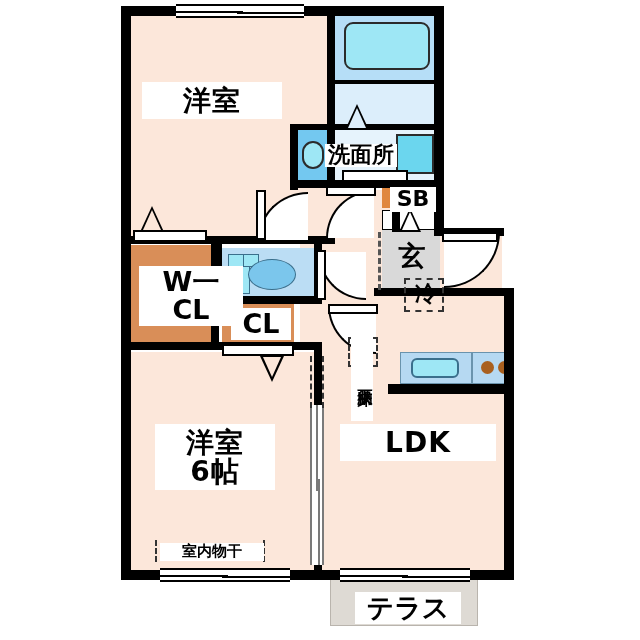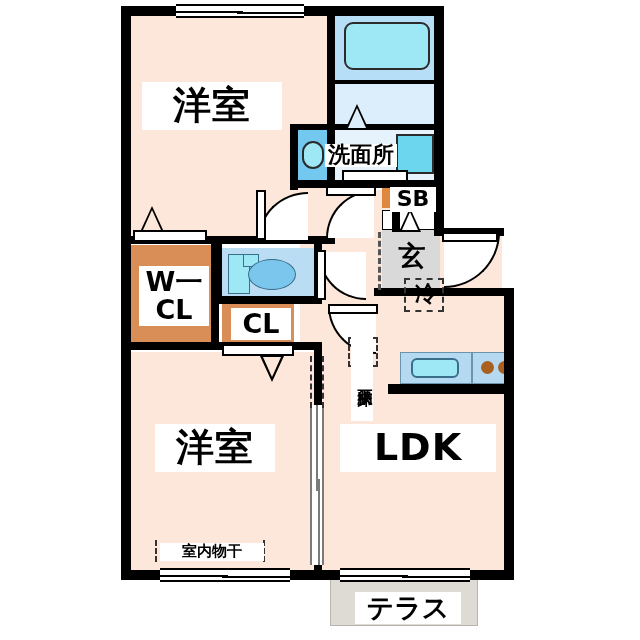--- a/index.html
+++ b/index.html
@@ -89,21 +89,21 @@
   .lbl {
     background: #ffffff;
     color: #000;
     text-align: center;
     line-height: 1.04;
     white-space: pre;
     font-family: "DejaVu Sans", "Liberation Sans", sans-serif;
     font-weight: 700;
   }
   .lbl-plain { background: transparent; }
-  .big   { font-size: 38px; letter-spacing: 1px; }
+  .big   { font-size: 28px; letter-spacing: 1px; }
   .mid   { font-size: 27px; }
   .small { font-size: 22px; }
   .tiny  { font-size: 15px; }
   .vert  { writing-mode: vertical-rl; text-orientation: upright; line-height: 1.0; }
 </style>
 </head>
 <body>
 
 <div id="plan">
 
@@ -239,25 +239,25 @@
   </div>
 
   <div class="abs" style="left:378px; top:232px; width:0; height:58px; border-left:3px dashed #555;"></div>
 
   <div class="abs dashbox" style="left:404px; top:278px; width:40px; height:34px;"></div>
   <div class="abs dashbox" style="left:348px; top:337px; width:30px; height:30px;"></div>
   <div class="abs dash-sides" style="left:155px; top:540px; width:110px; height:22px;"></div>
 
   <div class="abs lbl big" style="left:142px; top:82px; width:128px; padding:4px 6px;"><span>洋室</span><br></div>
 
-  <div class="abs lbl big" style="left:155px; top:424px; width:108px; padding:4px 6px;"><span>洋室</span><br></div>
+  <div class="abs lbl big" style="left:155px; top:424px; width:108px; padding:4px 6px;"><span>洋室</span><br><span>6帖</span></div>
 
   <div class="abs lbl big" style="left:340px; top:424px; width:128px; padding:4px 14px;"><span>LDK</span><br></div>
 
-  <div class="abs lbl mid" style="left:139px; top:266px; width:62px; padding:2px 4px;">W一
+  <div class="abs lbl mid" style="left:139px; top:266px; width:62px; padding:2px 21px;">W一
 CL</div>
 
   <div class="abs lbl mid" style="left:231px; top:308px; width:52px; padding:2px 4px;">CL</div>
 
   <div class="abs lbl small" style="left:390px; top:187px; width:42px; padding:1px 2px;">SB</div>
 
   <div class="abs lbl mid lbl-plain" style="left:392px; top:242px; width:40px;">玄</div>
 
   <div class="abs lbl small" style="left:409px; top:283px; width:30px; padding:0 2px; background:transparent;">冷</div>
 

